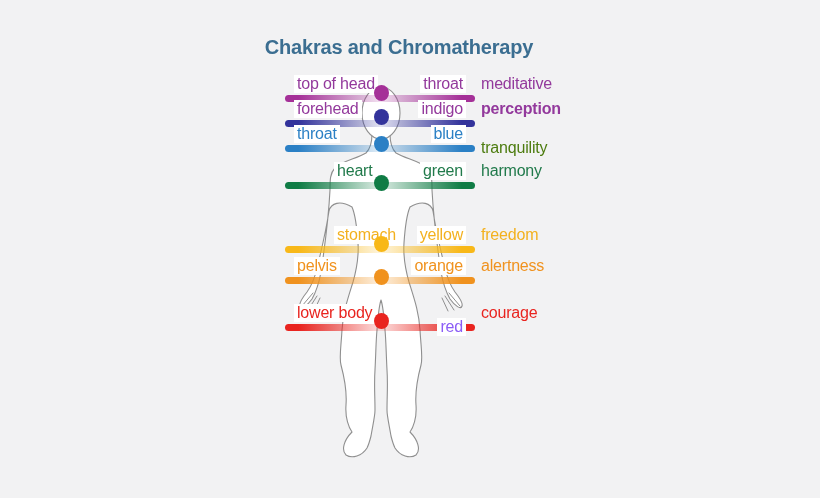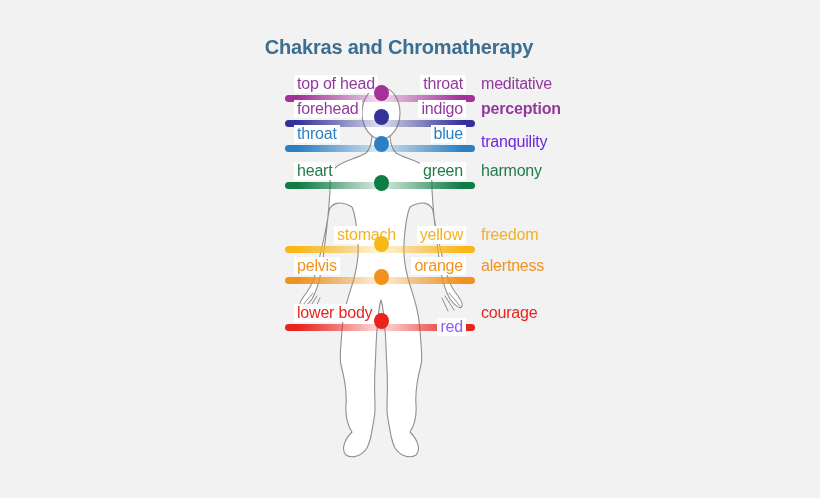--- a/index.html
+++ b/index.html
@@ -114,24 +114,24 @@
       <div class="lbl quality" style="top: 75px; color: rgb(147, 57, 156);">meditative</div>
       <div class="dot" style="left: 373.5px; top: 85px; background: rgb(165, 48, 152);"></div>
       <div class="bar" style="top: 119.5px; background: linear-gradient(90deg, rgb(51, 51, 155) 0%, rgb(51, 51, 155) 7%, rgba(51, 51, 155, 0.15) 50%, rgb(51, 51, 155) 93%, rgb(51, 51, 155) 100%);"></div>
       <div class="lbl loc" style="top: 100px; color: rgb(147, 57, 156);">forehead</div>
       <div class="lbl colname" style="top: 100px; color: rgb(147, 57, 156);">indigo</div>
       <div class="lbl quality" style="top: 100px; color: rgb(147, 57, 156); font-weight: bold;">perception</div>
       <div class="dot" style="left: 373.5px; top: 109px; background: rgb(51, 51, 155);"></div>
       <div class="bar" style="top: 144.5px; background: linear-gradient(90deg, rgb(43, 128, 197) 0%, rgb(43, 128, 197) 7%, rgba(43, 128, 197, 0.15) 50%, rgb(43, 128, 197) 93%, rgb(43, 128, 197) 100%);"></div>
       <div class="lbl loc" style="top: 125px; color: rgb(43, 128, 197);">throat</div>
       <div class="lbl colname" style="top: 125px; color: rgb(43, 128, 197);">blue</div>
-      <div class="lbl quality" style="top: 133px; color: #6d28d9;">tranquility</div>
+      <div class="lbl quality" style="top: 139px; color: #4d7c0f;">tranquility</div>
       <div class="dot" style="left: 373.5px; top: 136px; background: rgb(43, 128, 197);"></div>
       <div class="bar" style="top: 181.5px; background: linear-gradient(90deg, rgb(16, 124, 69) 0%, rgb(16, 124, 69) 7%, rgba(16, 124, 69, 0.15) 50%, rgb(16, 124, 69) 93%, rgb(16, 124, 69) 100%);"></div>
-      <div class="lbl loc" style="top: 162px; color: rgb(33, 122, 75);">heart</div>
+      <div class="lbl loc" style="top: 162px; color: rgb(33, 122, 75); margin-left: 40px;">heart</div>
       <div class="lbl colname" style="top: 162px; color: rgb(33, 122, 75);">green</div>
       <div class="lbl quality" style="top: 162px; color: rgb(33, 122, 75);">harmony</div>
       <div class="dot" style="left: 373.5px; top: 175px; background: rgb(16, 124, 69);"></div>
       <div class="bar" style="top: 245.5px; background: linear-gradient(90deg, rgb(248, 184, 24) 0%, rgb(248, 184, 24) 7%, rgba(248, 184, 24, 0.15) 50%, rgb(248, 184, 24) 93%, rgb(248, 184, 24) 100%);"></div>
       <div class="lbl loc" style="top: 226px; color: rgb(243, 177, 31); margin-left: 40px;">stomach</div>
       <div class="lbl colname" style="top: 226px; color: rgb(243, 177, 31); margin-left: 21px;">yellow</div>
       <div class="lbl quality" style="top: 226px; color: rgb(243, 177, 31);">freedom</div>
       <div class="dot" style="left: 373.5px; top: 236px; background: rgb(248, 184, 24);"></div>
       <div class="bar" style="top: 276.5px; background: linear-gradient(90deg, rgb(240, 146, 30) 0%, rgb(240, 146, 30) 7%, rgba(240, 146, 30, 0.15) 50%, rgb(240, 146, 30) 93%, rgb(240, 146, 30) 100%);"></div>
       <div class="lbl loc" style="top: 257px; color: rgb(240, 146, 30);">pelvis</div>

